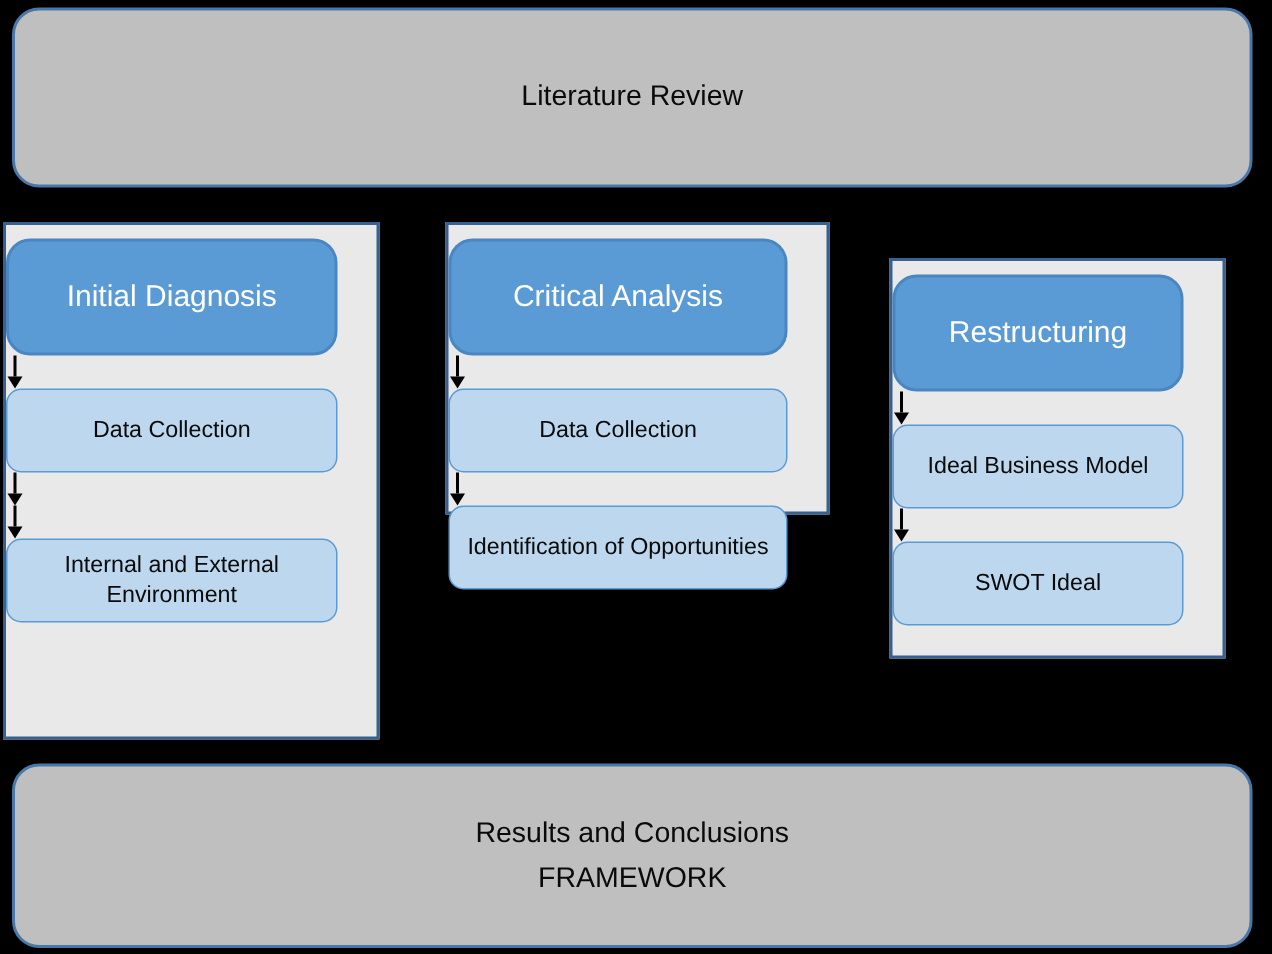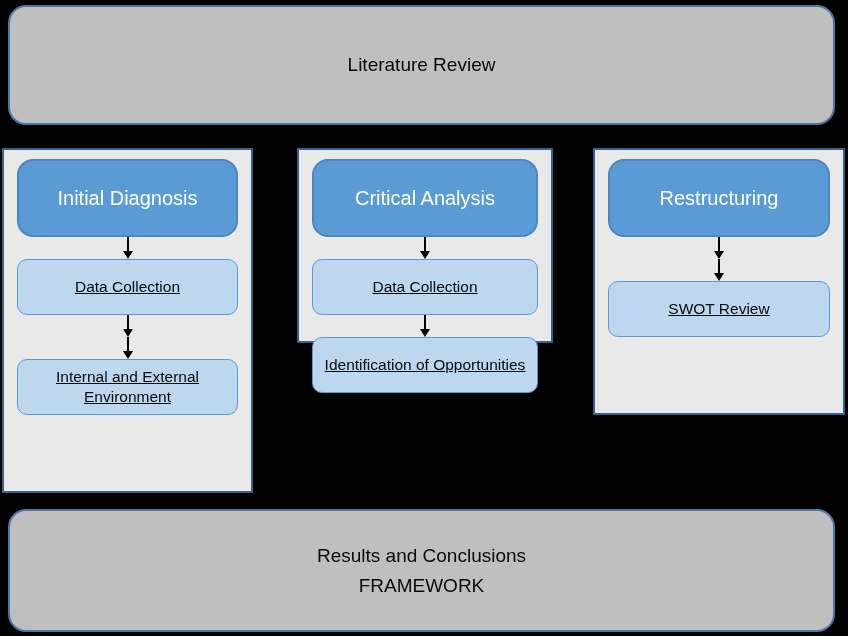--- a/index.html
+++ b/index.html
@@ -29,26 +29,25 @@
   .band.bottom { top: 509px; height: 123px; line-height: 30px; }
 
   
   .panel {
     position: absolute;
     top: 148px;
     background: var(--panel-fill, #E9E9E9);
     border: 2px solid var(--panel-border, #37618E);
     box-sizing: border-box;
     display: flex; flex-direction: column;
-    align-items: center;
     padding-top: 9px;
   }
   .panel.p1 { left: 2px;   width: 251px; height: 345px; }
   .panel.p2 { left: 297px; width: 256px; height: 195px; }
-  .panel.p3 { left: 593px; width: 252px; height: 267px; }
+  .panel.p3 { left: 593px; width: 224px; height: 267px; margin-top: 24px; }
 
   .header-box {
     width: calc(100% - 26px);
     height: 78px;
     background: var(--header-fill, #5B9BD5);
     border: 2px solid var(--header-border, #4A86C2);
     border-radius: 16px;
     color: var(--header-text, #FFF);
     font-size: 20px;
     display: flex; align-items: center; justify-content: center;
@@ -64,21 +63,20 @@
     border: 1.5px solid var(--step-border, #5B9BD5);
     border-radius: 10px;
     color: var(--text, #0A0A0A);
     font-size: 15.5px;
     line-height: 1.3;
     display: flex; align-items: center; justify-content: center;
     text-align: center;
     padding: 2px 8px;
     box-sizing: border-box;
     flex: none;
-    text-decoration: underline;
   }
 
   .arrow {
     height: 22px; width: 12px;
     display: flex; flex-direction: column; align-items: center;
     flex: none;
   }
   .arrow .shaft { width: 2px; flex: 1; background: var(--arrow, #000); }
   .arrow .head {
     width: 0; height: 0;
@@ -127,25 +125,26 @@
     </div>
     <div class="step-box">Identification of Opportunities</div>
   </div>
 
   <div class="panel p3">
     <div class="header-box">Restructuring</div>
     <div class="arrow">
       <div class="shaft"></div>
         <div class="head"></div>
     </div>
+    <div class="step-box">Ideal Business Model</div>
     <div class="arrow">
       <div class="shaft"></div>
         <div class="head"></div>
     </div>
-    <div class="step-box">SWOT Review</div>
+    <div class="step-box">SWOT Ideal</div>
   </div>
 
   <div class="band bottom">
     <span>Results and Conclusions</span>
     <span>FRAMEWORK</span>
   </div>
 
 </div>
 
 </body></html>

